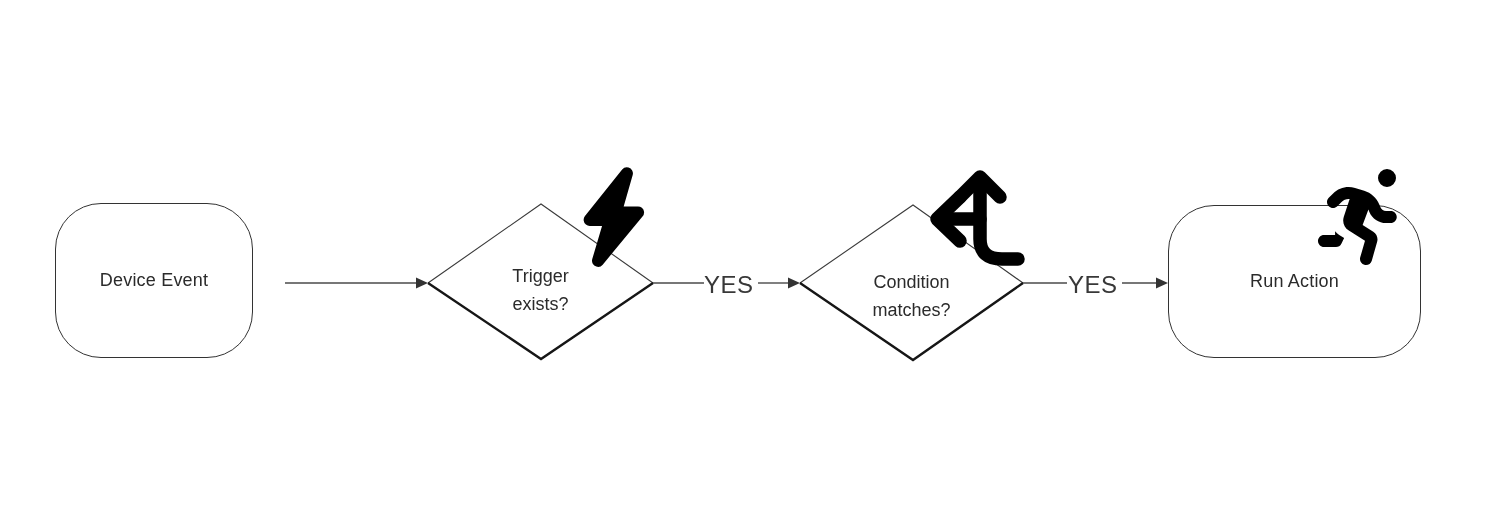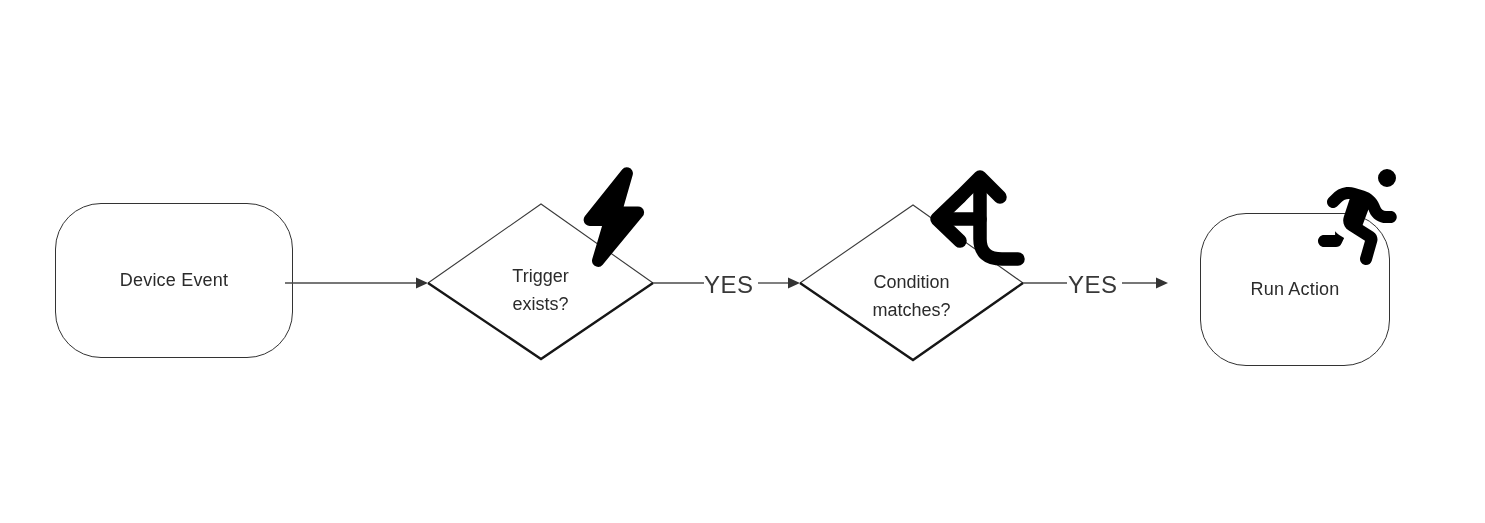--- a/index.html
+++ b/index.html
@@ -86,25 +86,25 @@
     color: #383838;
     letter-spacing: 0.5px;
     z-index: 3;
   }
 </style>
 </head>
 <body>
 
 <div class="canvas">
 
-  <div class="rect-node" style="left:55px; top:203px; width:238px; height:155px;">
+  <div class="rect-node" style="left:55px; top:203px; width:198px; height:155px;">
     <span class="node-label">Device Event</span>
   </div>
 
-  <div class="rect-node" style="left:1168px; top:213px; width:190px; height:153px;margin-left:32px;">
+  <div class="rect-node" style="left:1168px; top:205px; width:253px; height:153px;">
     <span class="node-label">Run Action</span>
   </div>
 
   <svg class="layer" width="1485" height="523" viewBox="0 0 1485 523">
 
     <g>
       <path class="edge-line" d="M285 283 H417"></path>
       <polygon class="arrowhead" points="428,283 416,277.5 416,288.5"></polygon>
     </g>
 

